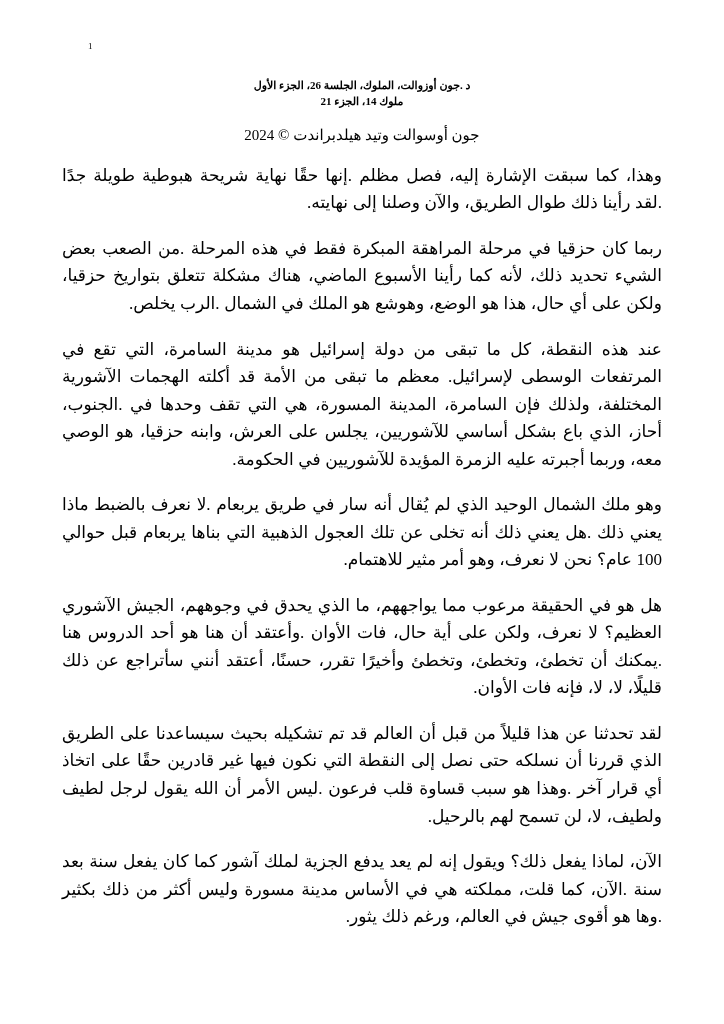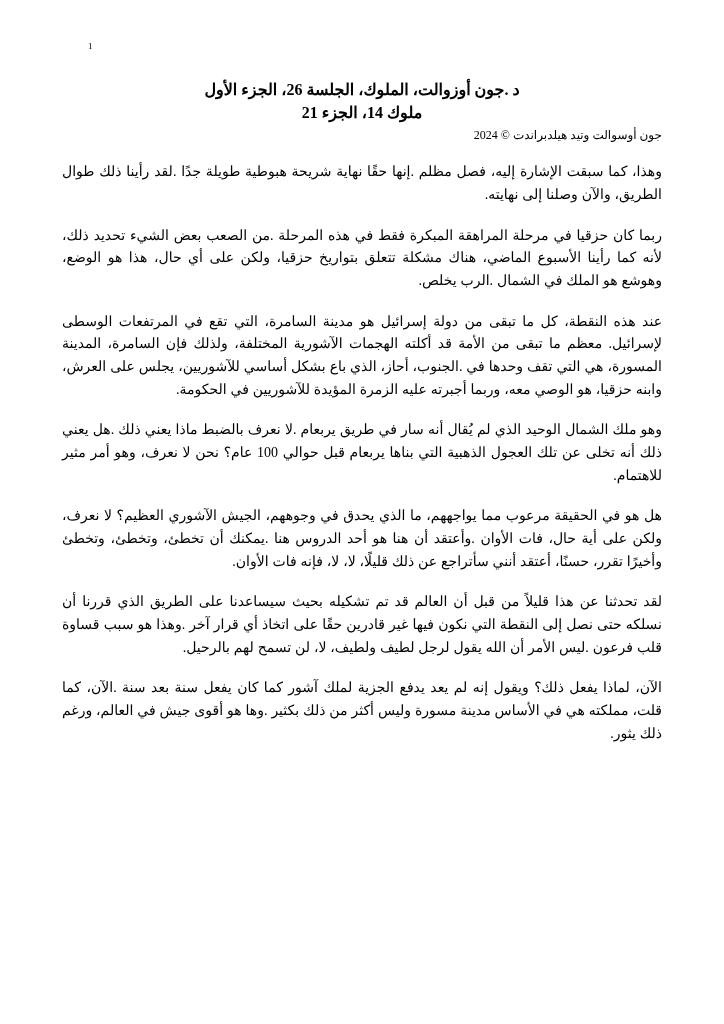--- a/index.html
+++ b/index.html
@@ -30,37 +30,37 @@
     line-height: 1;
     color: #000;
     font-family: "Liberation Serif", serif;
     direction: ltr;
   }
   .title-block {
     text-align: center;
     margin-top: 38px;
   }
   .title-line {
-    font-size: 16px;
+    font-size: 11px;
     font-weight: bold;
     line-height: 1.45;
     letter-spacing: 0px;
   }
   .copyright {
-    text-align: right;
-    font-size: 12px;
-    margin-top: 4px;
+    text-align: center;
+    font-size: 15px;
+    margin-top: 16px;
     margin-bottom: 10px;
     direction: rtl;
   }
   .body-text {
     margin-top: 6px;
   }
   .para {
-    font-size: 14px;
+    font-size: 17px;
     line-height: 1.62;
     text-align: justify;
     text-align-last: right;
     margin: 18px 0 11px 0;
     word-spacing: 0.4px;
   }
   .para:last-child { margin-bottom: 0; }
 </style>
 </head>
 <body>

